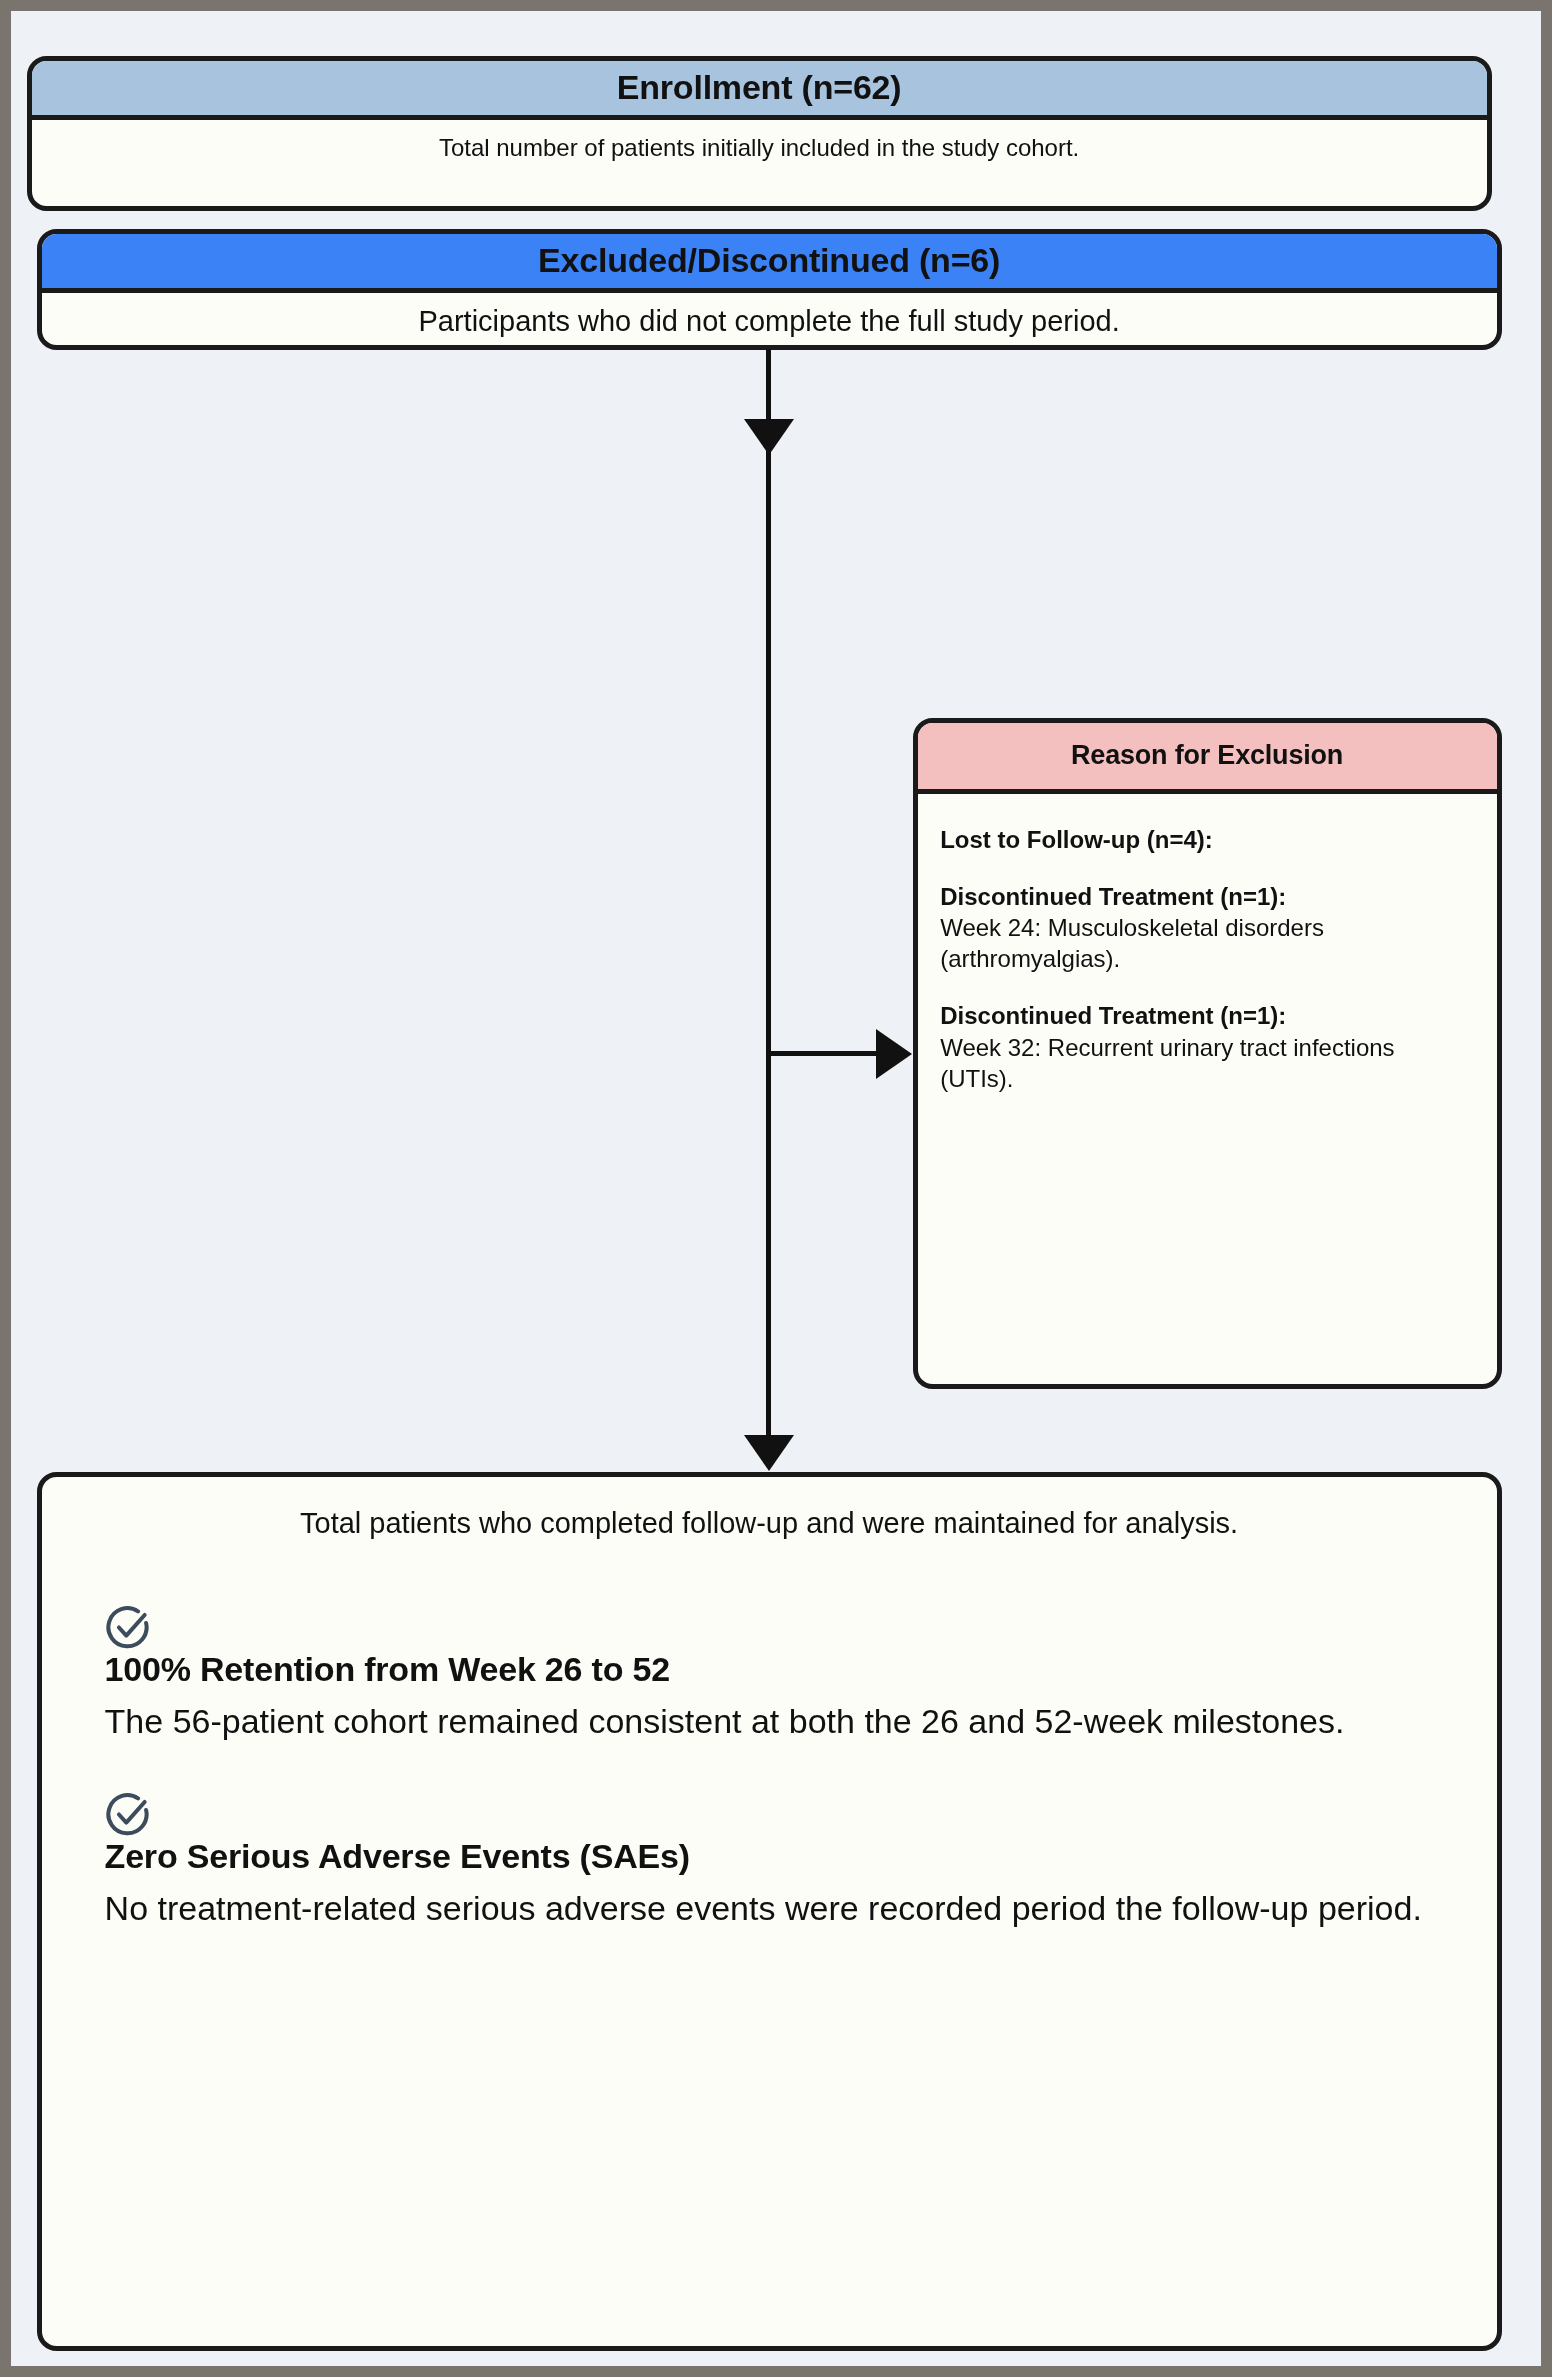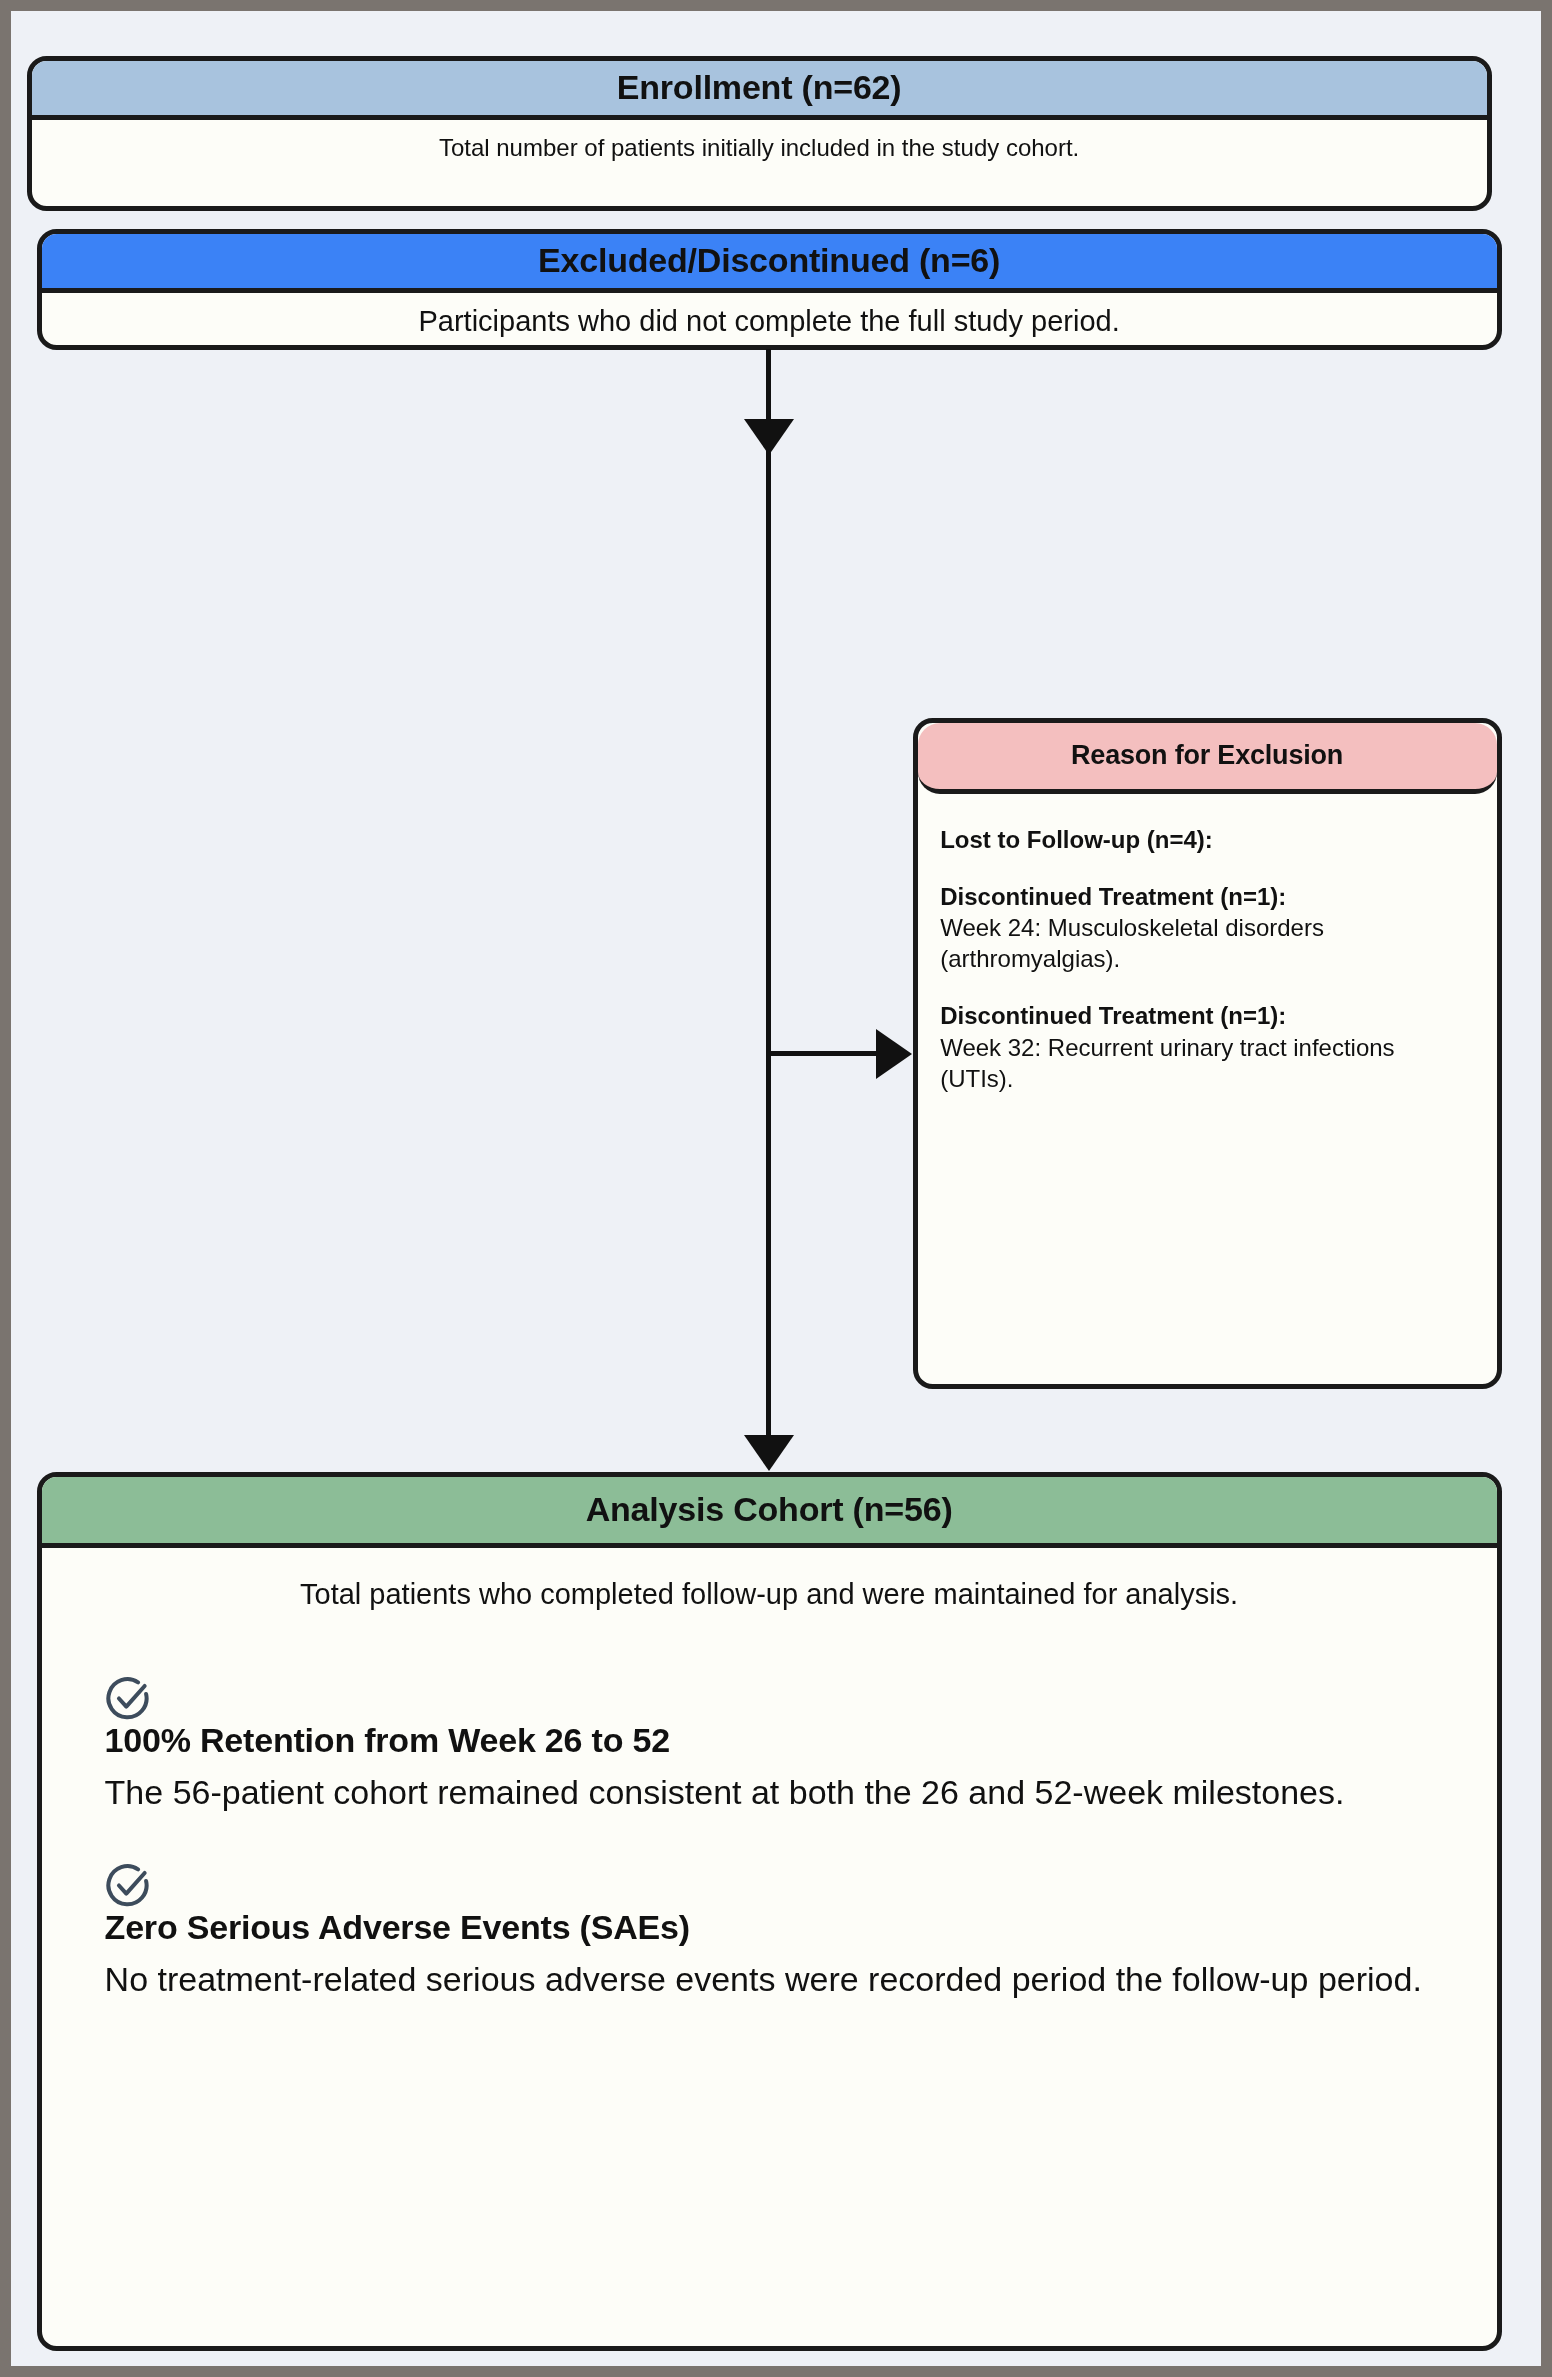--- a/index.html
+++ b/index.html
@@ -82,21 +82,20 @@
     display: flex; align-items: center; justify-content: center;
     font-size: 29px;
   }
 
   
   #reason-card { left: 902px; top: 707px; width: 589px; height: 671px; }
   #reason-card .card-head {
     height: 71px;
     background: #f4bfbf;
     font-size: 27px;
-    border-radius: 22px;
   }
   #reason-card .card-body {
     padding: 30px 22.6px 21px 22.6px;
     font-size: 24px;
     line-height: 1.30;
   }
   .reason-item { margin-bottom: 26px; }
   .reason-item:last-child { margin-bottom: 0; }
   .reason-item .r-title { font-weight: bold; display: block; }
   .reason-item .r-desc  { display: block; }
@@ -223,21 +222,20 @@
 
         <div class="reason-item">
           <span class="r-title">Discontinued Treatment (n=1):</span>
           <span class="r-desc">Week 32: Recurrent urinary tract infections (UTIs).</span>
         </div>
 
       </div>
     </div>
 
     <div class="card" id="analysis-card">
-      <div class="card-head">Analysis Cohort (n=56)</div>
       <div class="card-body">
 
         <p id="analysis-intro">Total patients who completed follow-up and were maintained for analysis.</p>
 
         <div class="highlight">
           <span class="hl-icon">
             <svg viewBox="0 0 64 64" aria-hidden="true">
               <path d="M56 26 A26 26 0 1 1 45 10" fill="none" stroke="#3d4c5c" stroke-width="5.5" stroke-linecap="round"></path>
               <path d="M19 32 L29 43 L54 15" fill="none" stroke="#3d4c5c" stroke-width="5.5" stroke-linecap="round" stroke-linejoin="round"></path>
             </svg>

